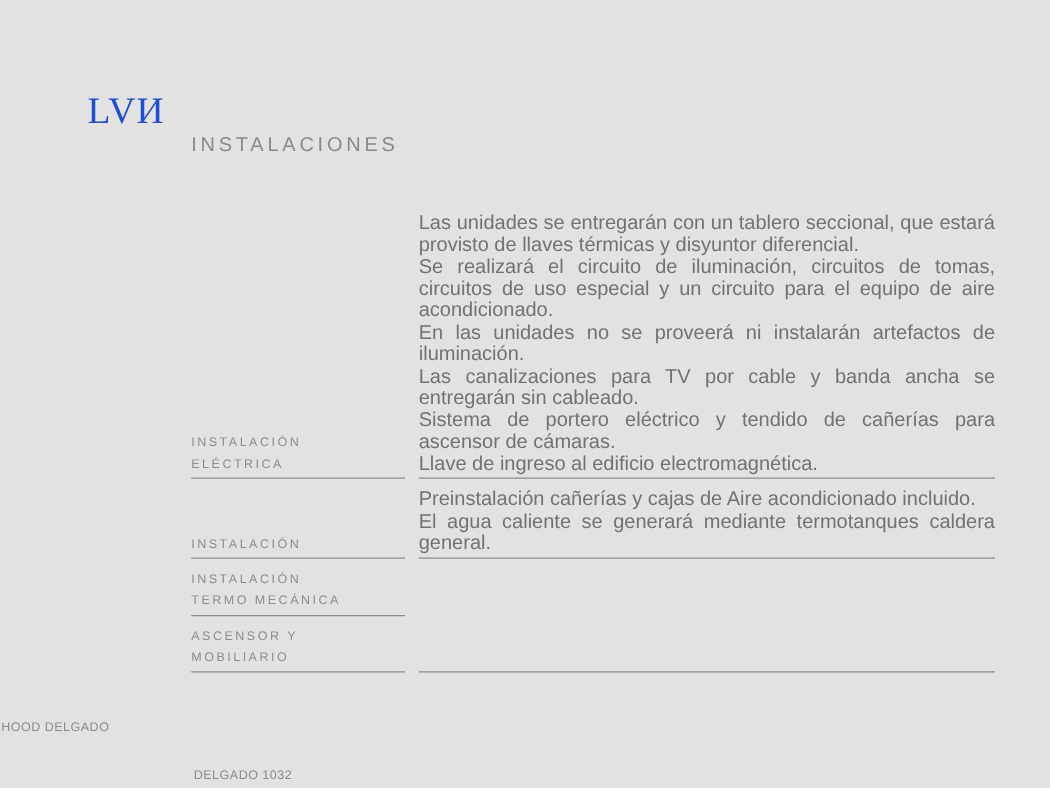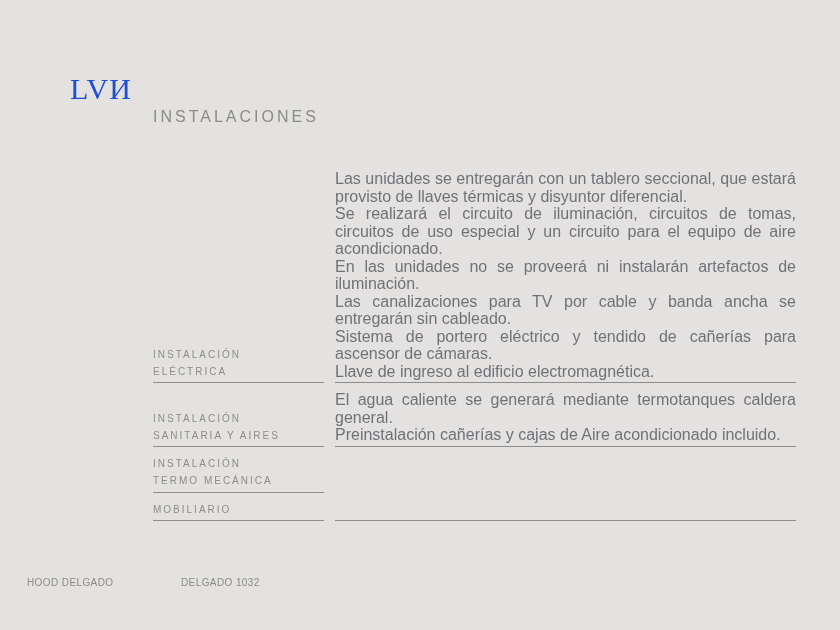--- a/index.html
+++ b/index.html
@@ -74,24 +74,23 @@
   .r1 .cell { padding-top: 0;   padding-bottom: 2px; }
   .r2 .cell { padding-top: 8px; padding-bottom: 2px; }
   .r3 .cell { padding-top: 8px; padding-bottom: 3px; }
   .r4 .cell { padding-top: 8px; padding-bottom: 2px; }
   .footer-left, .footer-right {
     position: absolute;
     top: 577px;
     font-size: 10px;
     letter-spacing: 0.4px;
     color: #8a8a88;
-    padding-left: 26px;
   }
   .footer-left  { left: 1px; }
-  .footer-right { left: 155px; }
+  .footer-right { left: 155px; margin-top: 38px; }
 </style>
 </head>
 <body>
 
 <div class="page">
 
   <div class="brand-logo">LVИ</div>
 
   <h1 class="page-title">INSTALACIONES</h1>
 
@@ -109,39 +108,39 @@
         <p>En las unidades no se proveerá ni instalarán artefactos de iluminación.</p>
         <p>Las canalizaciones para TV por cable y banda ancha se entregarán sin cableado.</p>
         <p>Sistema de portero eléctrico y tendido de cañerías para ascensor de cámaras.</p>
         <p>Llave de ingreso al edificio electromagnética.</p>
       </div>
     </section>
 
     <section class="row r2">
       <div class="cell col-label">
         <div>INSTALACIÓN</div>
-        <div>SANITARIA Y AIRES</div>
       </div>
       <div class="col-gap"></div>
       <div class="cell col-text">
+        <p>Preinstalación cañerías y cajas de Aire acondicionado incluido.</p>
         <p>El agua caliente se generará mediante termotanques caldera general.</p>
-        <p>Preinstalación cañerías y cajas de Aire acondicionado incluido.</p>
       </div>
     </section>
 
     <section class="row r3">
       <div class="cell col-label">
         <div>INSTALACIÓN</div>
         <div>TERMO MECÁNICA</div>
       </div>
       <div class="col-gap"></div>
     </section>
 
     <section class="row r4">
       <div class="cell col-label">
+        <div>ASCENSOR Y</div>
         <div>MOBILIARIO</div>
       </div>
       <div class="col-gap"></div>
       <div class="cell col-text">
       </div>
     </section>
 
   </main>
 
   <div class="footer-left">HOOD DELGADO</div>

